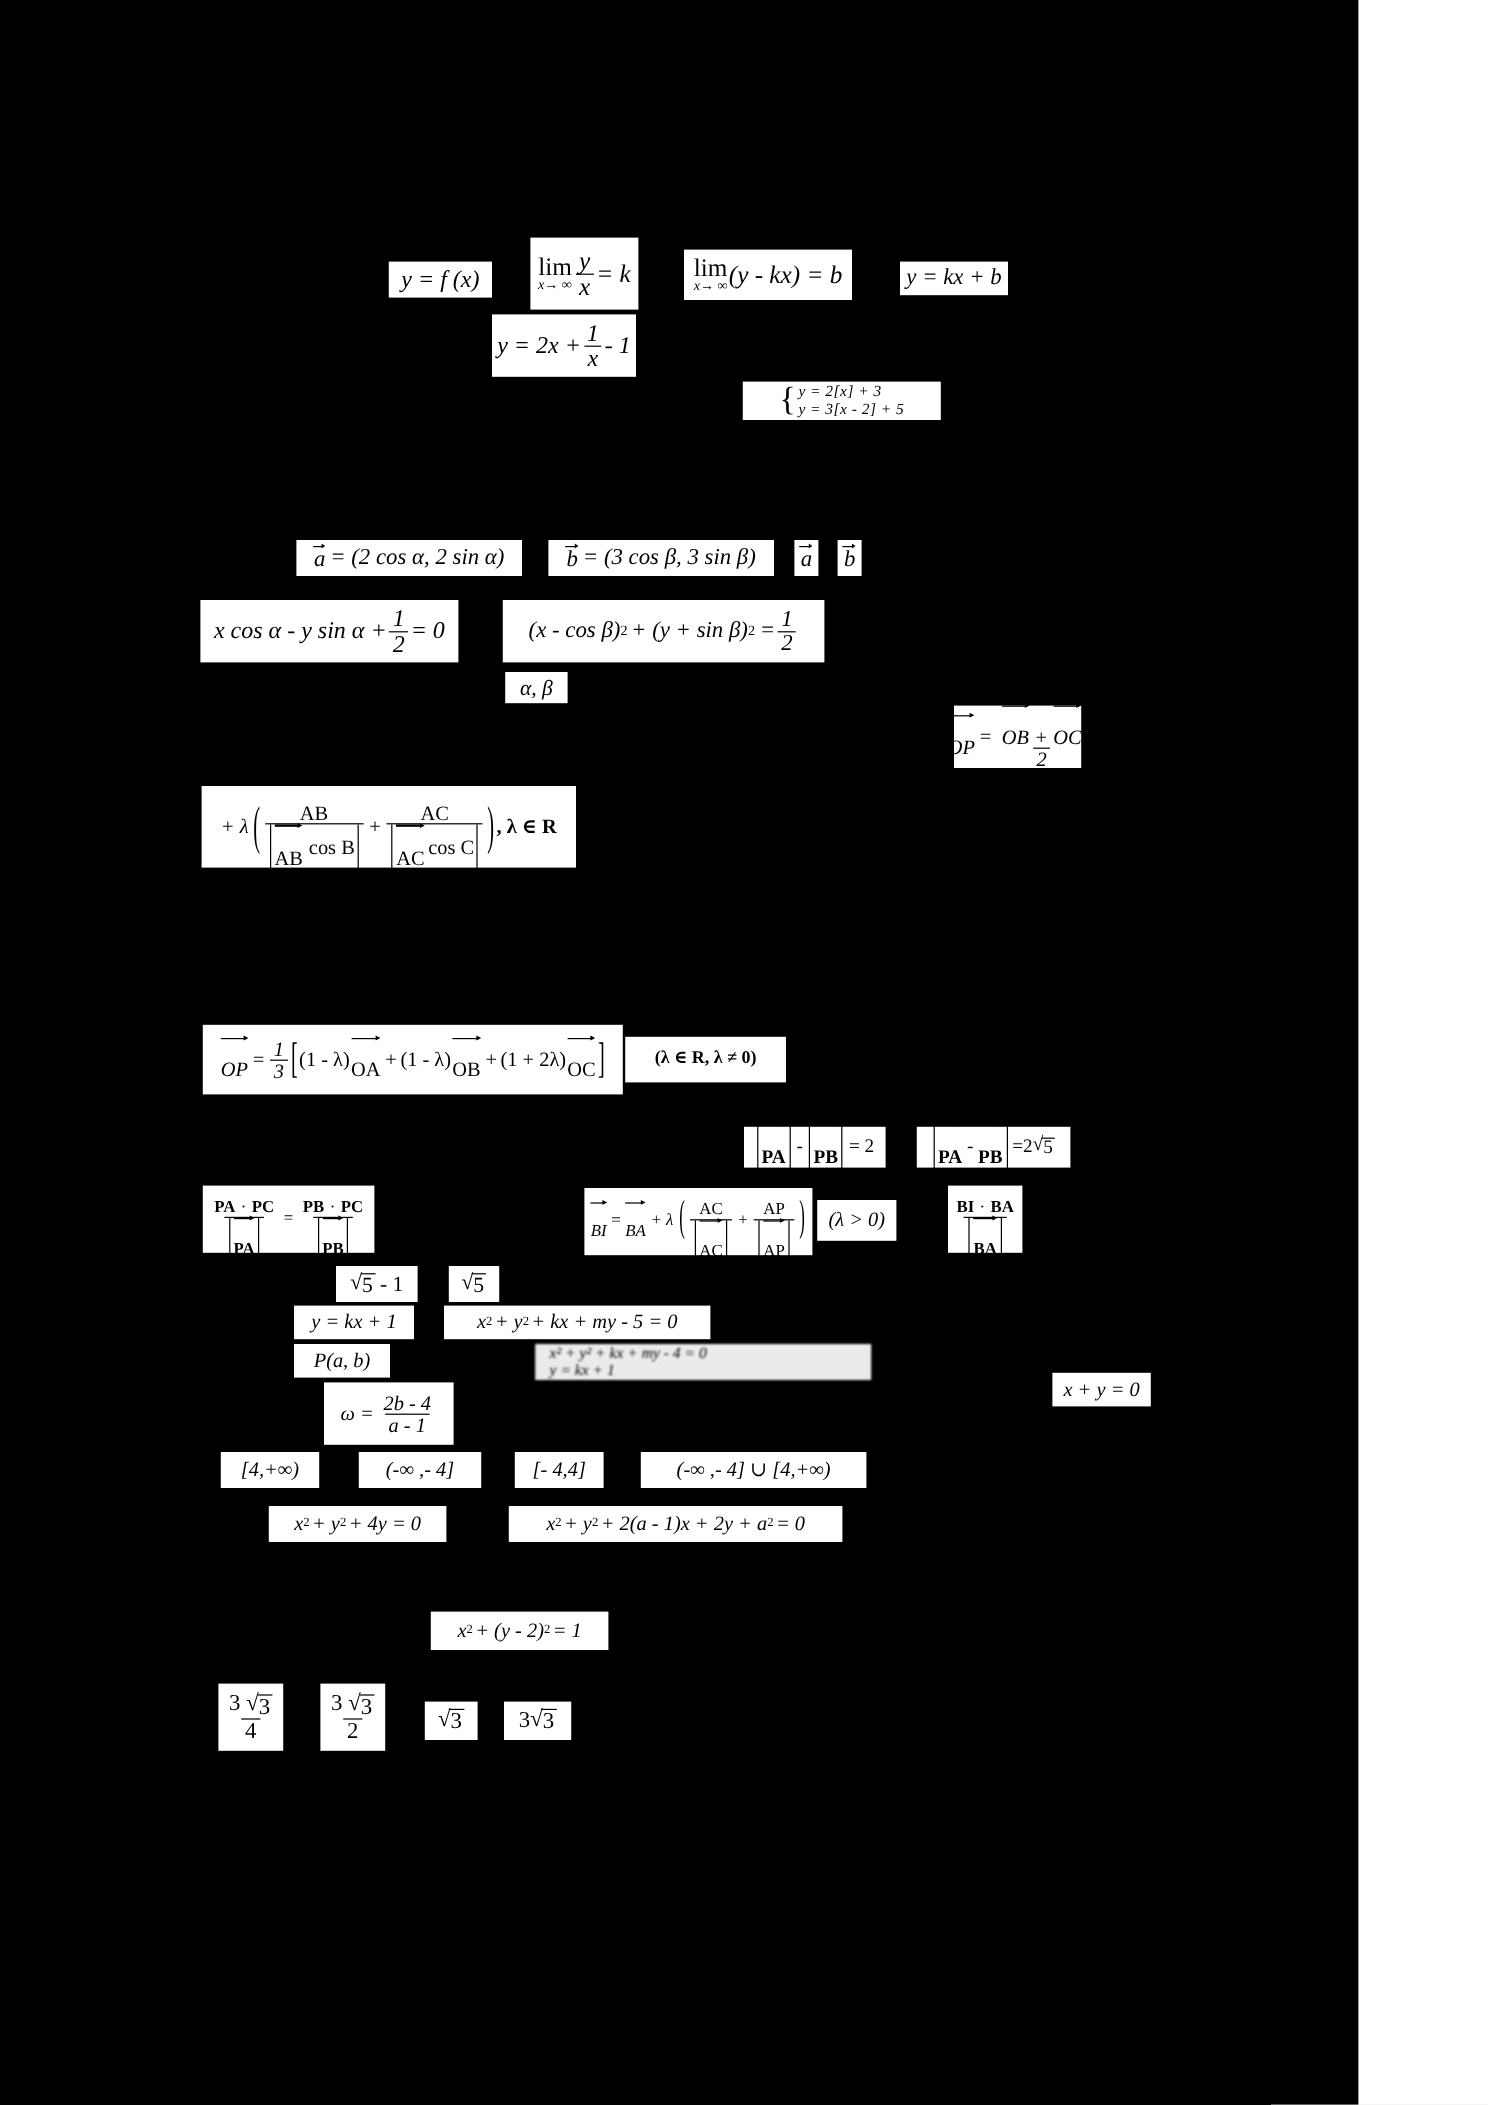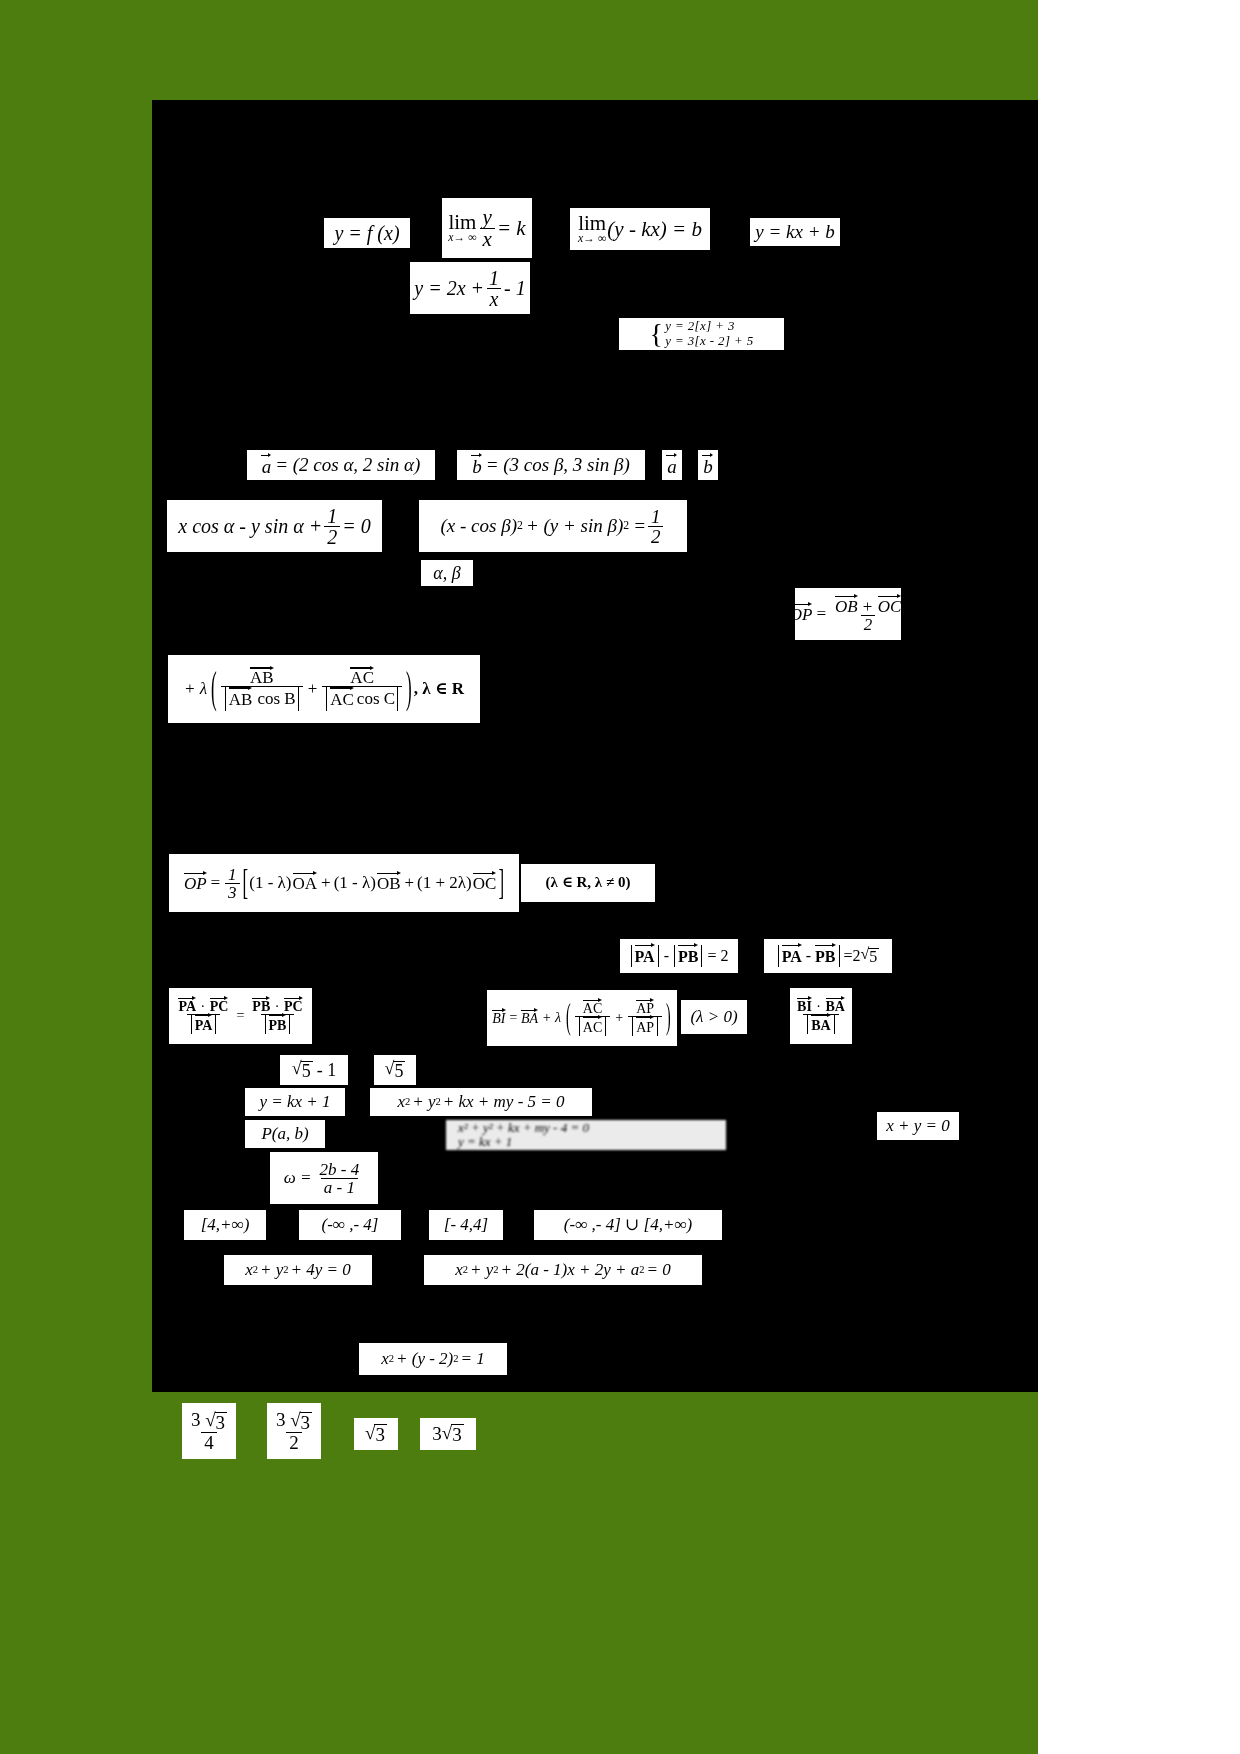--- a/index.html
+++ b/index.html
@@ -3,23 +3,23 @@
 <meta charset="utf-8">
 <title>Math Formula Sheet</title>
 <style>
   html, body {
     margin: 0;
     padding: 0;
     background: #ffffff;
   }
   #page {
     position: relative;
-    width: 1038px;
+    width: 1132px;
     height: 1754px;
-    background: #4d7c0f;
+    background: #000000;
     overflow: hidden;
     font-family: "Liberation Serif", "DejaVu Serif", serif;
   }
   #canvas {
     position: absolute;
     left: 152px;
     top: 100px;
     width: 936px;
     height: 1292px;
     background: #000000;
@@ -65,21 +65,21 @@
     line-height: 1.0;
     margin-right: 1px;
   }
   .lim .op { font-style: normal; }
   .lim .sub { font-size: 0.56em; font-style: italic; margin-top: -1px; }
 
   
   .vec {
     position: relative;
     display: inline-block;
-    padding-top: 2px;
+    padding-top: 18px;
     margin: 0 1px;
   }
   .vec::before {
     content: "";
     position: absolute;
     left: 0; right: 2px; top: 0px;
     height: 1.4px;
     background: #000;
   }
   .vec::after {
@@ -531,21 +531,21 @@
     </div>
 
     <div class="fx" style="left:218px; top:988px; width:222px; height:28px; font-size:17px;">
       <span>x</span>
       <span class="sup">2</span>
       <span style="margin-left:2px;">+ y</span>
       <span class="sup">2</span>
       <span style="margin-left:2px;">+ kx + my -  5 = 0</span>
     </div>
 
-    <div class="fx" style="left:725px; top:1012px; width:82px; height:28px; font-size:17px;">
+    <div class="fx" style="left:725px; top:1044px; width:82px; height:28px; font-size:17px;">
       <span>x + y = 0</span>
     </div>
 
     <div class="fx" style="left:93px; top:1020px; width:80px; height:28px; font-size:17px;">
       <span>P(a, b)</span>
     </div>
 
     <div class="fx blurry" style="left:294px; top:1020px; width:280px; height:30px; font-size:13px; flex-direction:column; align-items:flex-start; justify-content:center; padding-left:12px;">
       <span style="line-height:1.05;">x² + y² + kx + my -  4 = 0</span>
       <span style="line-height:1.05;">y = kx + 1</span>

